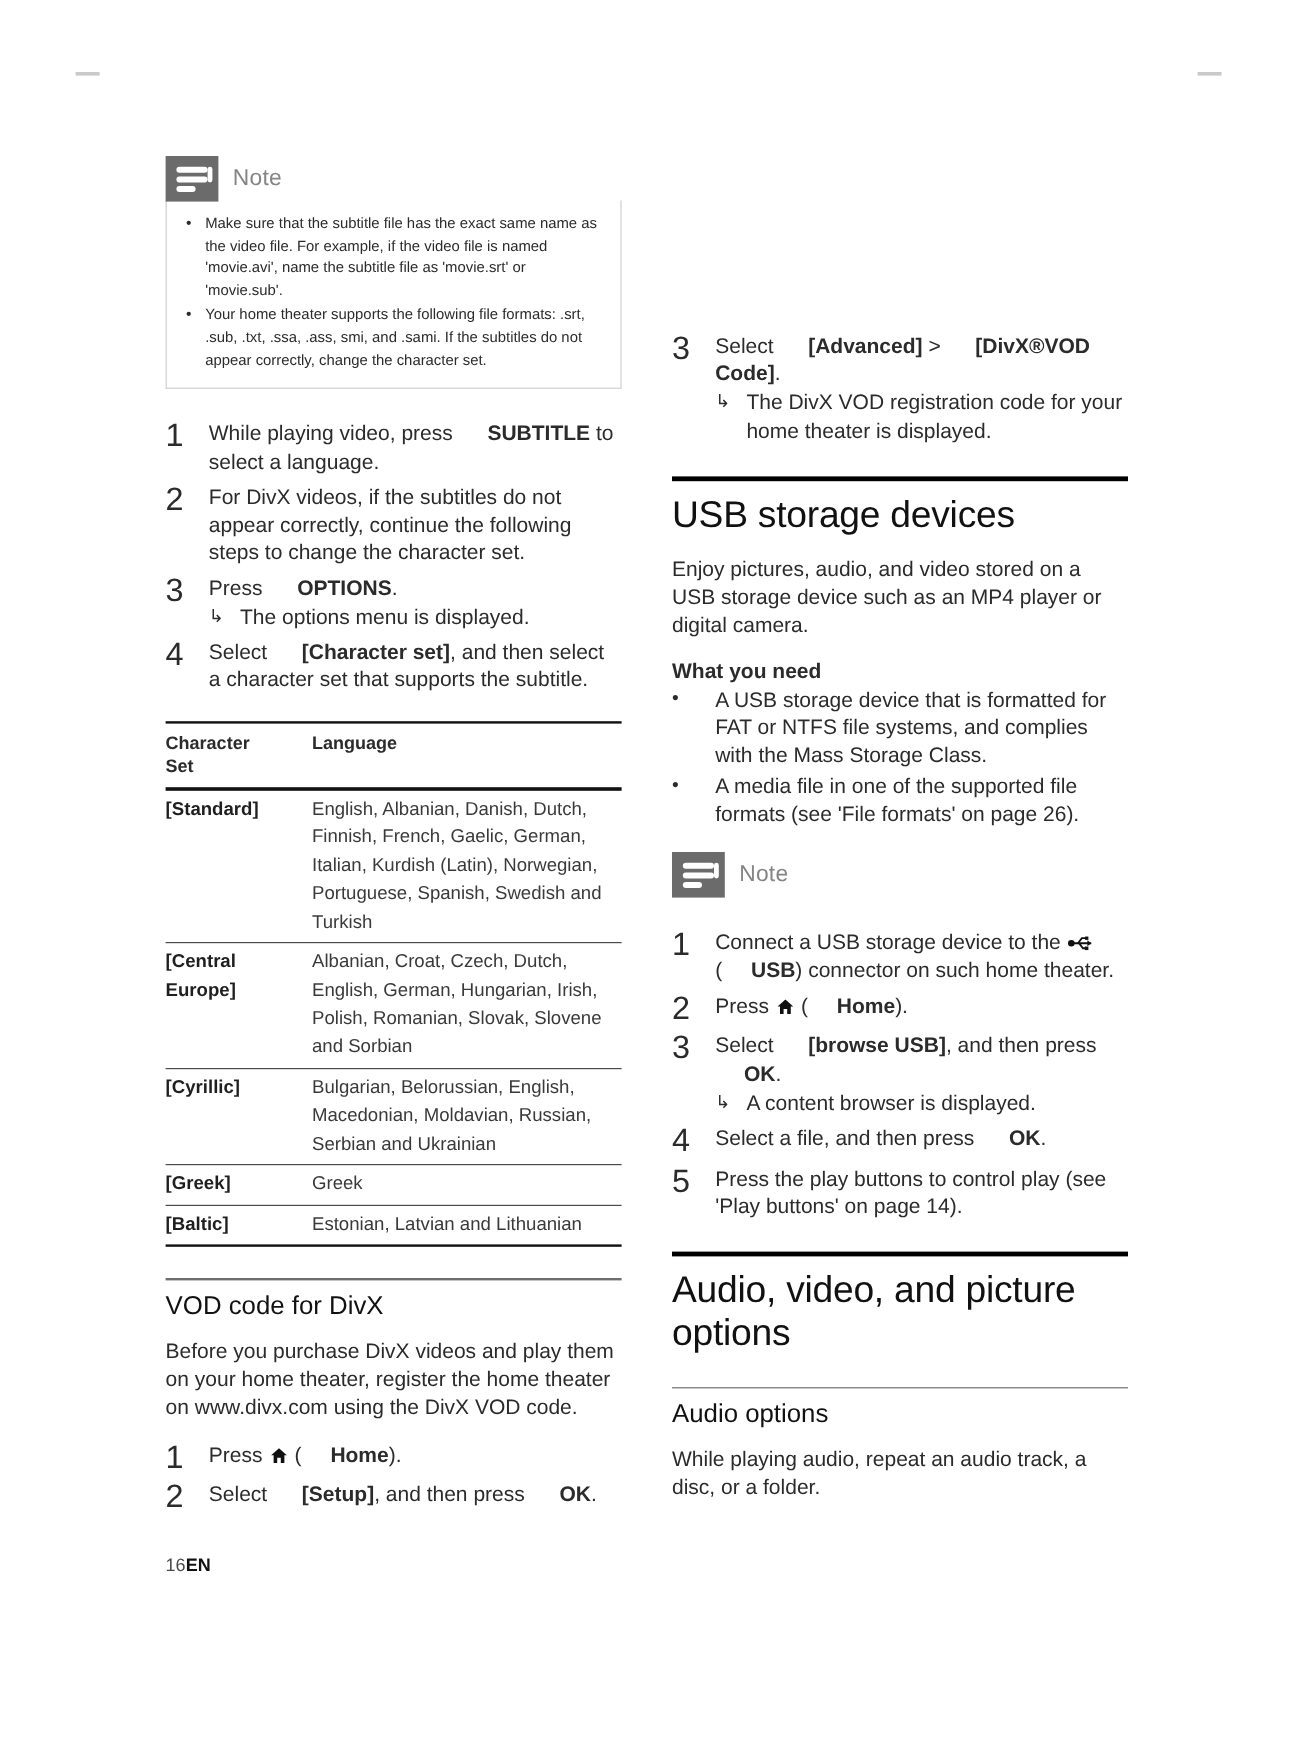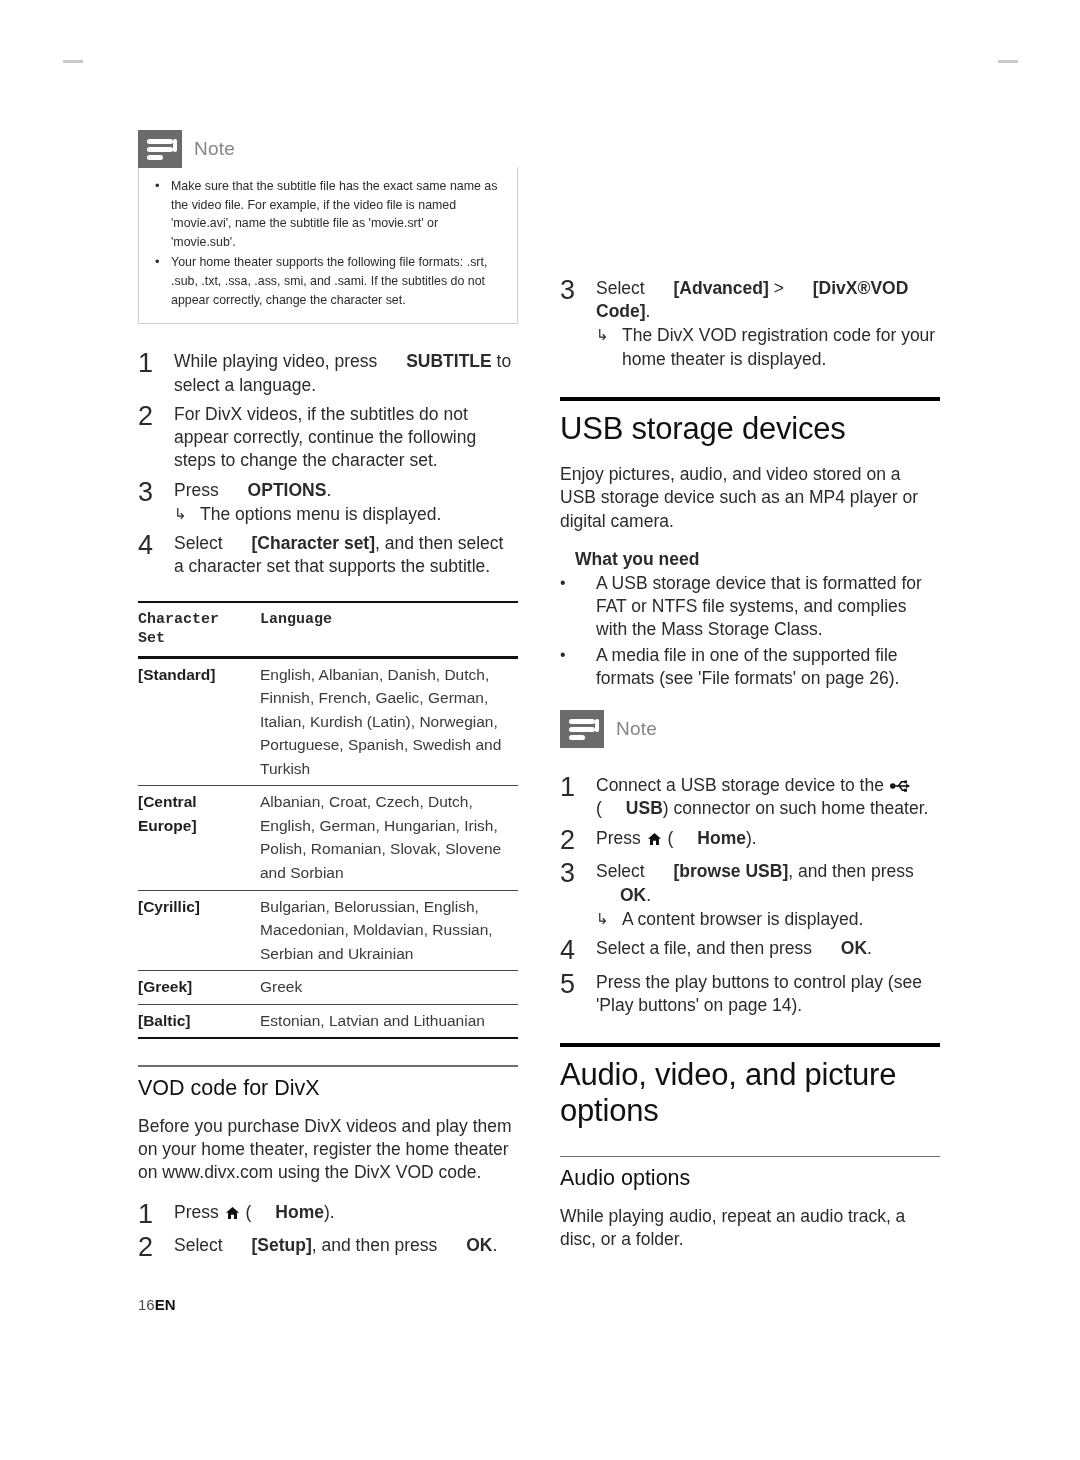--- a/index.html
+++ b/index.html
@@ -158,21 +158,21 @@
   h2.h-minor {
     font-size: 21.5px;
     font-weight: 400;
     margin: 0 0 13px 0;
     line-height: 1.2;
     color: #111111;
   }
   h3.h-sub {
     font-size: 17.5px;
     font-weight: 700;
-    margin: 14px 0 2px 15px;
+    margin: 14px 0 2px 0;
     color: #2b2b2b;
   }
   p.body-text {
     font-size: 17.5px;
     line-height: 1.33;
     margin: 0 0 16px 0;
     color: #2b2b2b;
   }
 
   
@@ -195,21 +195,21 @@
   }
   table.charset thead th {
     text-align: left;
     font-size: 15px;
     font-weight: 700;
     color: #2b2b2b;
     padding: 7px 0 7px 0;
     vertical-align: top;
     line-height: 1.3;
   }
-  table.charset thead tr { border-top: 2.5px solid #111; font-family: Liberation Mono, monospace; }
+  table.charset thead tr { border-top: 2.5px solid #111; }
   table.charset thead { border-bottom: 3px solid #111; }
   table.charset tbody tr { border-bottom: 1.4px solid #4a4a4a; }
   table.charset tbody tr:last-child { border-bottom: 2.2px solid #111; }
   table.charset td {
     font-size: 15.5px;
     line-height: 1.52;
     color: #3a3a3a;
     padding: 4px 0 5px 0;
     vertical-align: top;
   }

